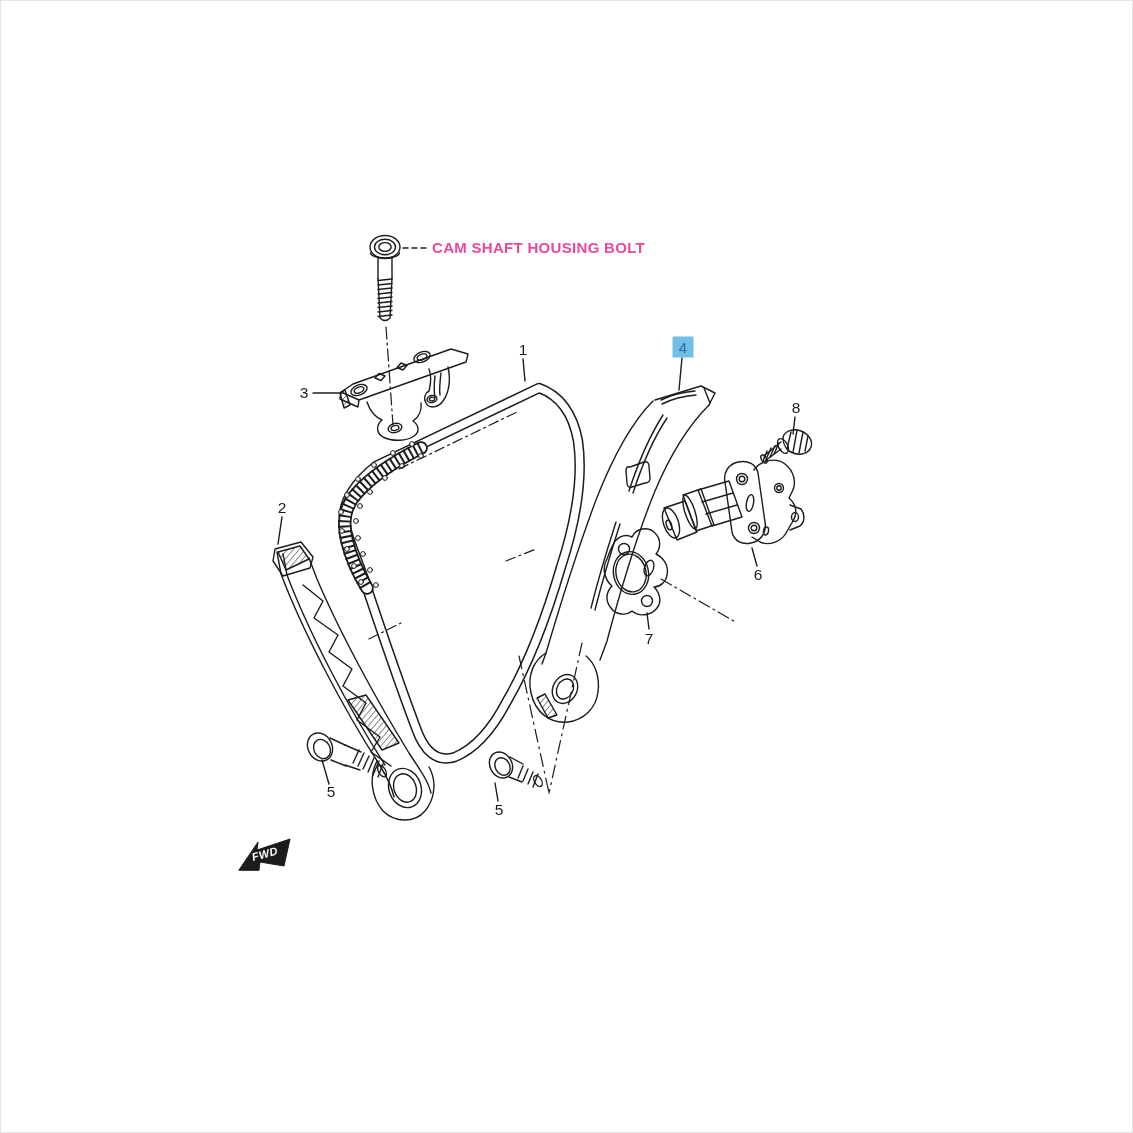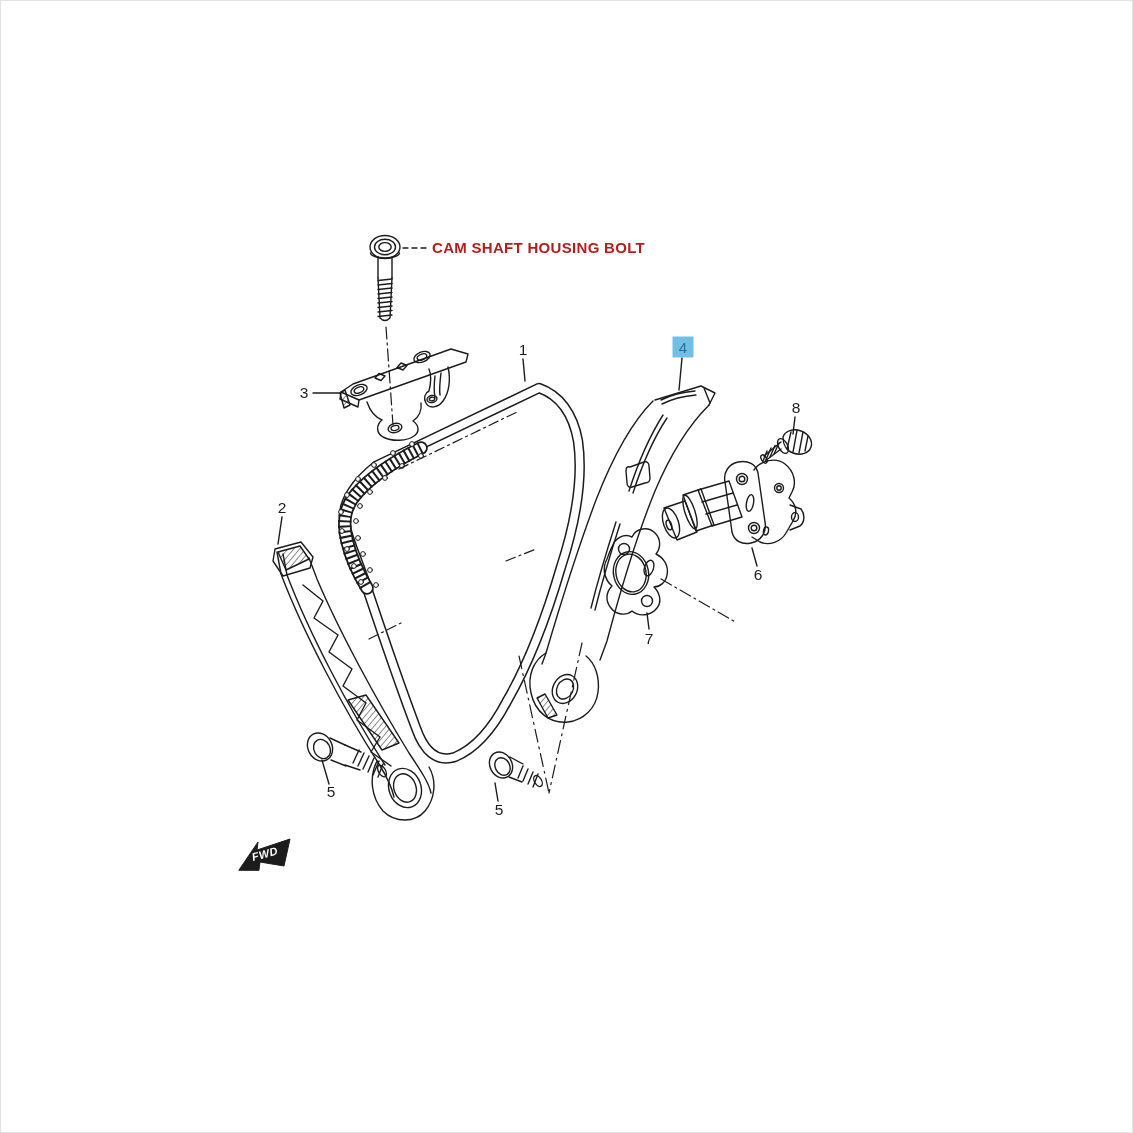--- a/index.html
+++ b/index.html
@@ -10,21 +10,21 @@
     overflow:hidden;
     border:1px solid #e3e3e3;
     box-sizing:border-box;
     font-family:"Liberation Sans",sans-serif;
   }
   .frame svg{position:absolute;left:0;top:0;}
   .annotation-label{
     position:absolute;
     left:431px;top:238px;
     font-size:15px;font-weight:bold;
-    letter-spacing:.3px;color:#b91c1c;
+    letter-spacing:.3px;color:#ec4899;
     white-space:nowrap;
   }
   .callout{
     position:absolute;
     transform:translate(-50%,-50%);
     font-size:15.5px;
     color:#1d1d1d;
     line-height:1;
     text-align:center;
     cursor:pointer;

